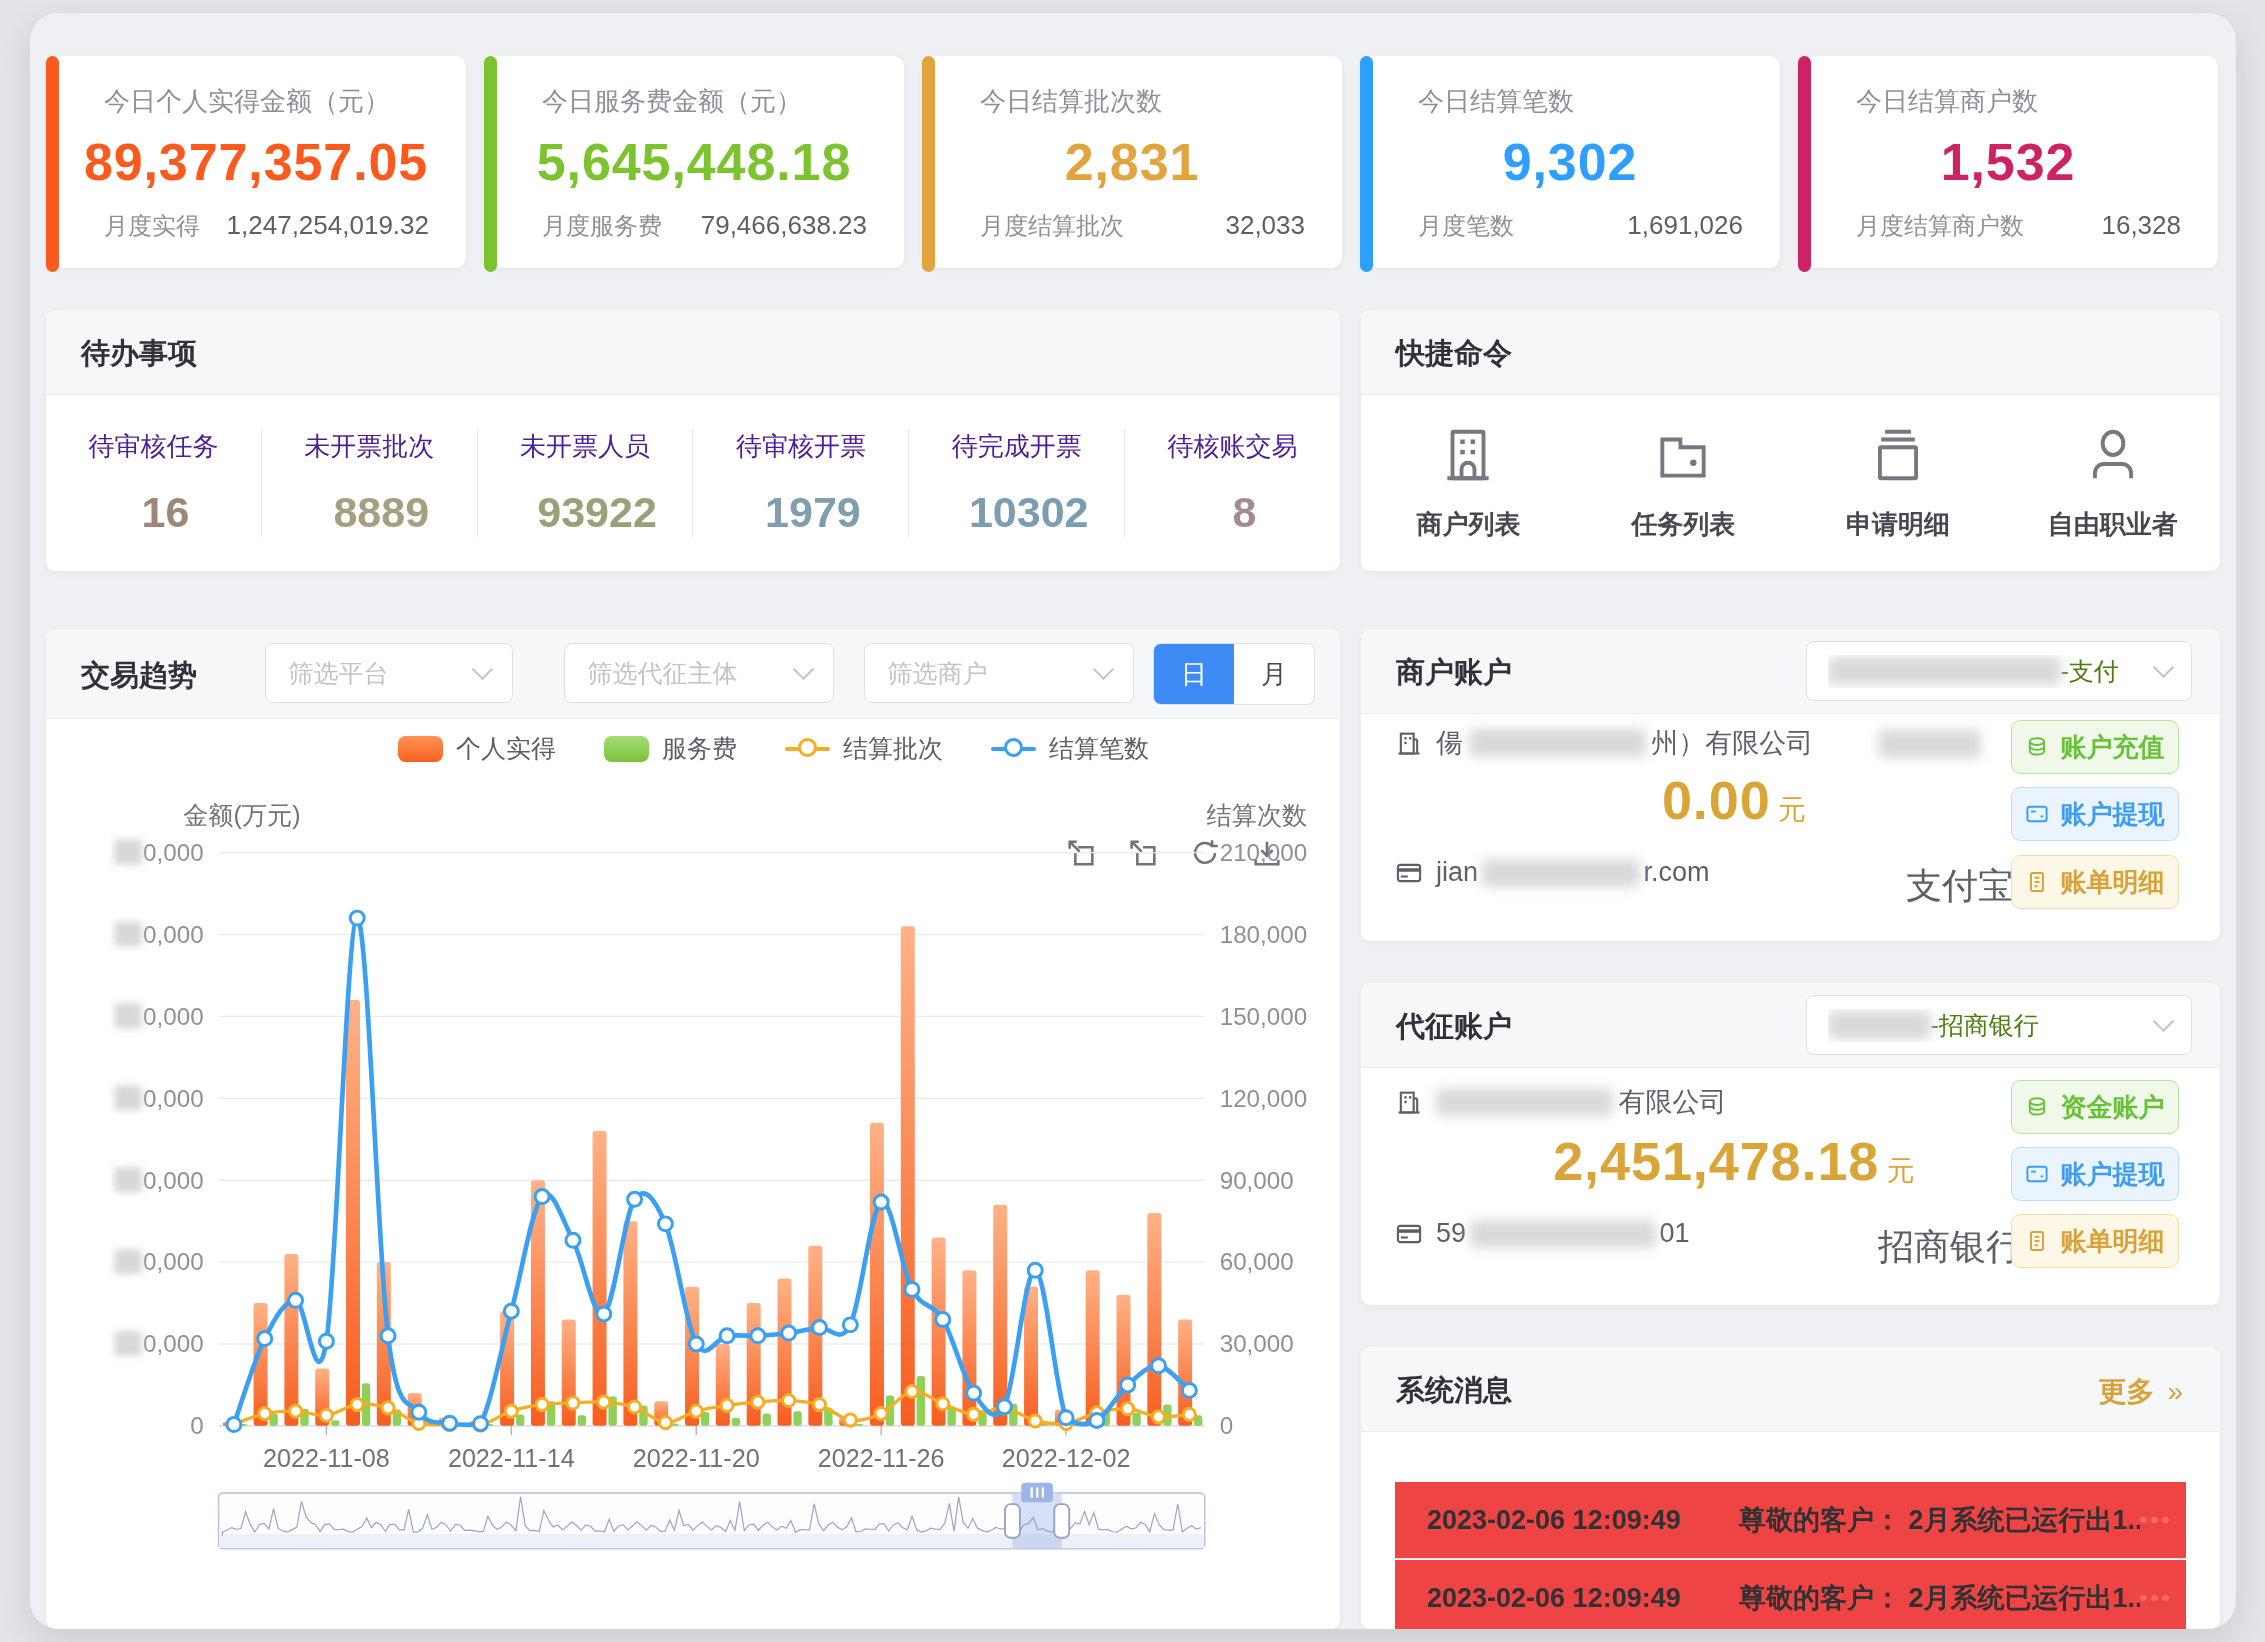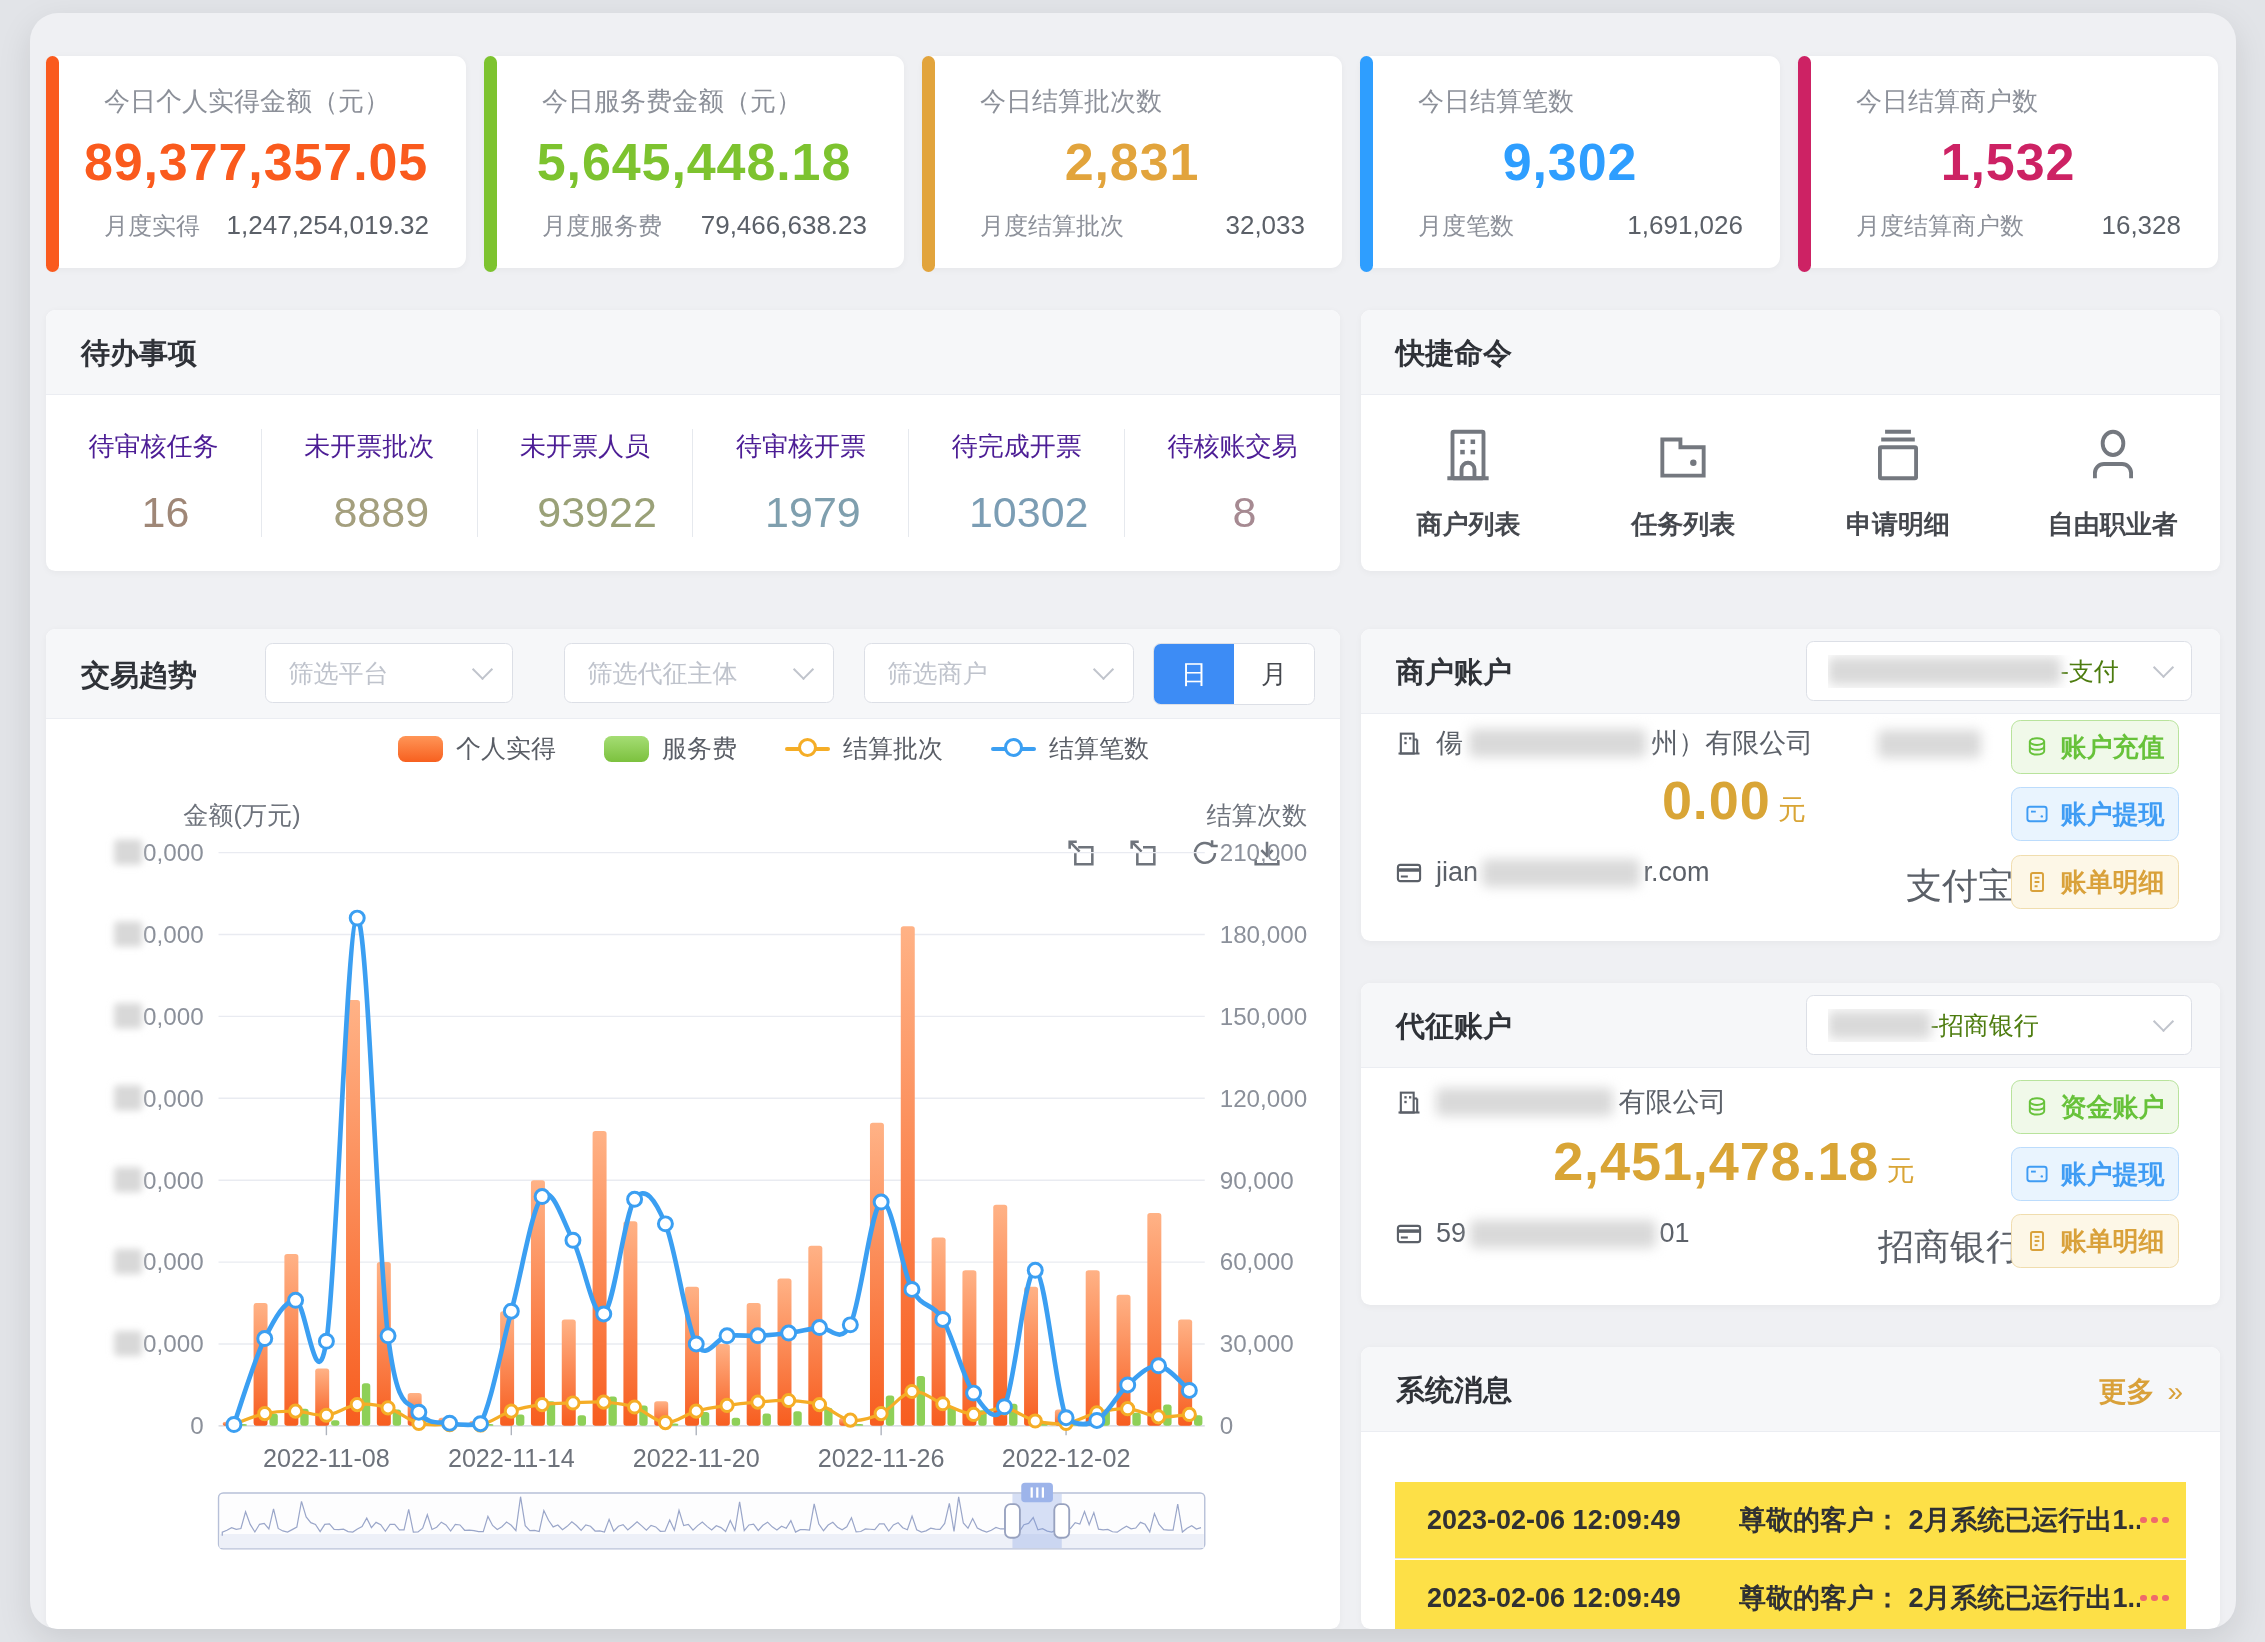--- a/index.html
+++ b/index.html
@@ -27,21 +27,21 @@
   .stat-sub-value{font-size:26px;color:#5b6068;}
   
   .panel{position:absolute;background:#fff;border-radius:9.3px;box-shadow:0 1.9px 7.5px rgba(0,0,0,.04);overflow:hidden;}
   .panel-header{position:relative;height:84px;background:#f6f7f9;border-bottom:0.9px solid #ebedf2;}
   .panel-title{position:absolute;left:35px;top:24px;font-size:29px;font-weight:bold;color:#2f3238;}
   
   .todo-body{position:absolute;top:85px;left:0;right:0;bottom:0;display:flex;align-items:center;}
   .todo-item{flex:1;text-align:center;position:relative;}
   .todo-item + .todo-item{border-left:0.9px solid #e6e9ee;}
   .todo-label{font-size:26px;color:#4c1d95;margin-bottom:24px;}
-  .todo-value{font-size:43px;font-weight:normal;margin-left:24px;}
+  .todo-value{font-size:43px;font-weight:bold;margin-left:24px;}
   
   .quick-body{position:absolute;top:85px;left:0;right:0;bottom:0;display:flex;align-items:center;}
   .quick-item{flex:1;text-align:center;cursor:pointer;font-weight:bold;}
   .quick-item svg{display:block;margin:0 auto 20.5px auto;}
   .quick-label{font-size:26px;color:#45484e;}
   
   .trend-header{height:89px;}
   .filter-select{
     position:absolute;top:14px;height:60px;background:#fff;border:0.9px solid #dcdfe6;border-radius:7.5px;
     display:flex;align-items:center;justify-content:space-between;padding:0 22.4px;box-sizing:border-box;cursor:pointer;
@@ -79,21 +79,21 @@
   }
   .acct-btn.green{background:#f0f9e9;border-color:#b8e39c;color:#67c23a;}
   .acct-btn.blue{background:#e9f4fe;border-color:#bcdcfc;color:#3f9cf4;}
   .acct-btn.gold{background:#fdf7e7;border-color:#f0ddae;color:#d9a13a;}
   .acct-side{position:absolute;font-size:36px;color:#5b6068;}
   
   .more-link{position:absolute;right:37px;top:26px;display:flex;align-items:center;gap:13px;cursor:pointer;}
   .more-label{font-size:28px;font-weight:bold;color:#d9a13a;}
   .more-arrows{font-size:28px;color:#d9a13a;}
   .msg-row{
-    position:absolute;left:34px;width:791px;height:76px;background:#fde047;
+    position:absolute;left:34px;width:791px;height:76px;background:#ef4444;
     display:flex;align-items:center;cursor:pointer;
   }
   .msg-row.r1{top:135px;border-bottom:0.9px solid #e8e8ea;}
   .msg-row.r2{top:213px;}
   .msg-time{font-size:27px;font-weight:bold;color:#303133;margin-left:32px;width:280px;flex:none;}
   .msg-text{font-size:27px;font-weight:bold;color:#303133;margin-left:32px;width:401px;flex:none;white-space:nowrap;overflow:hidden;}
   .msg-dots{margin-left:auto;margin-right:24px;display:flex;gap:4.7px;}
   .msg-dots i{width:6.5px;height:6.5px;border-radius:50%;background:#f06a6a;display:block;}
 </style>
 </head>

